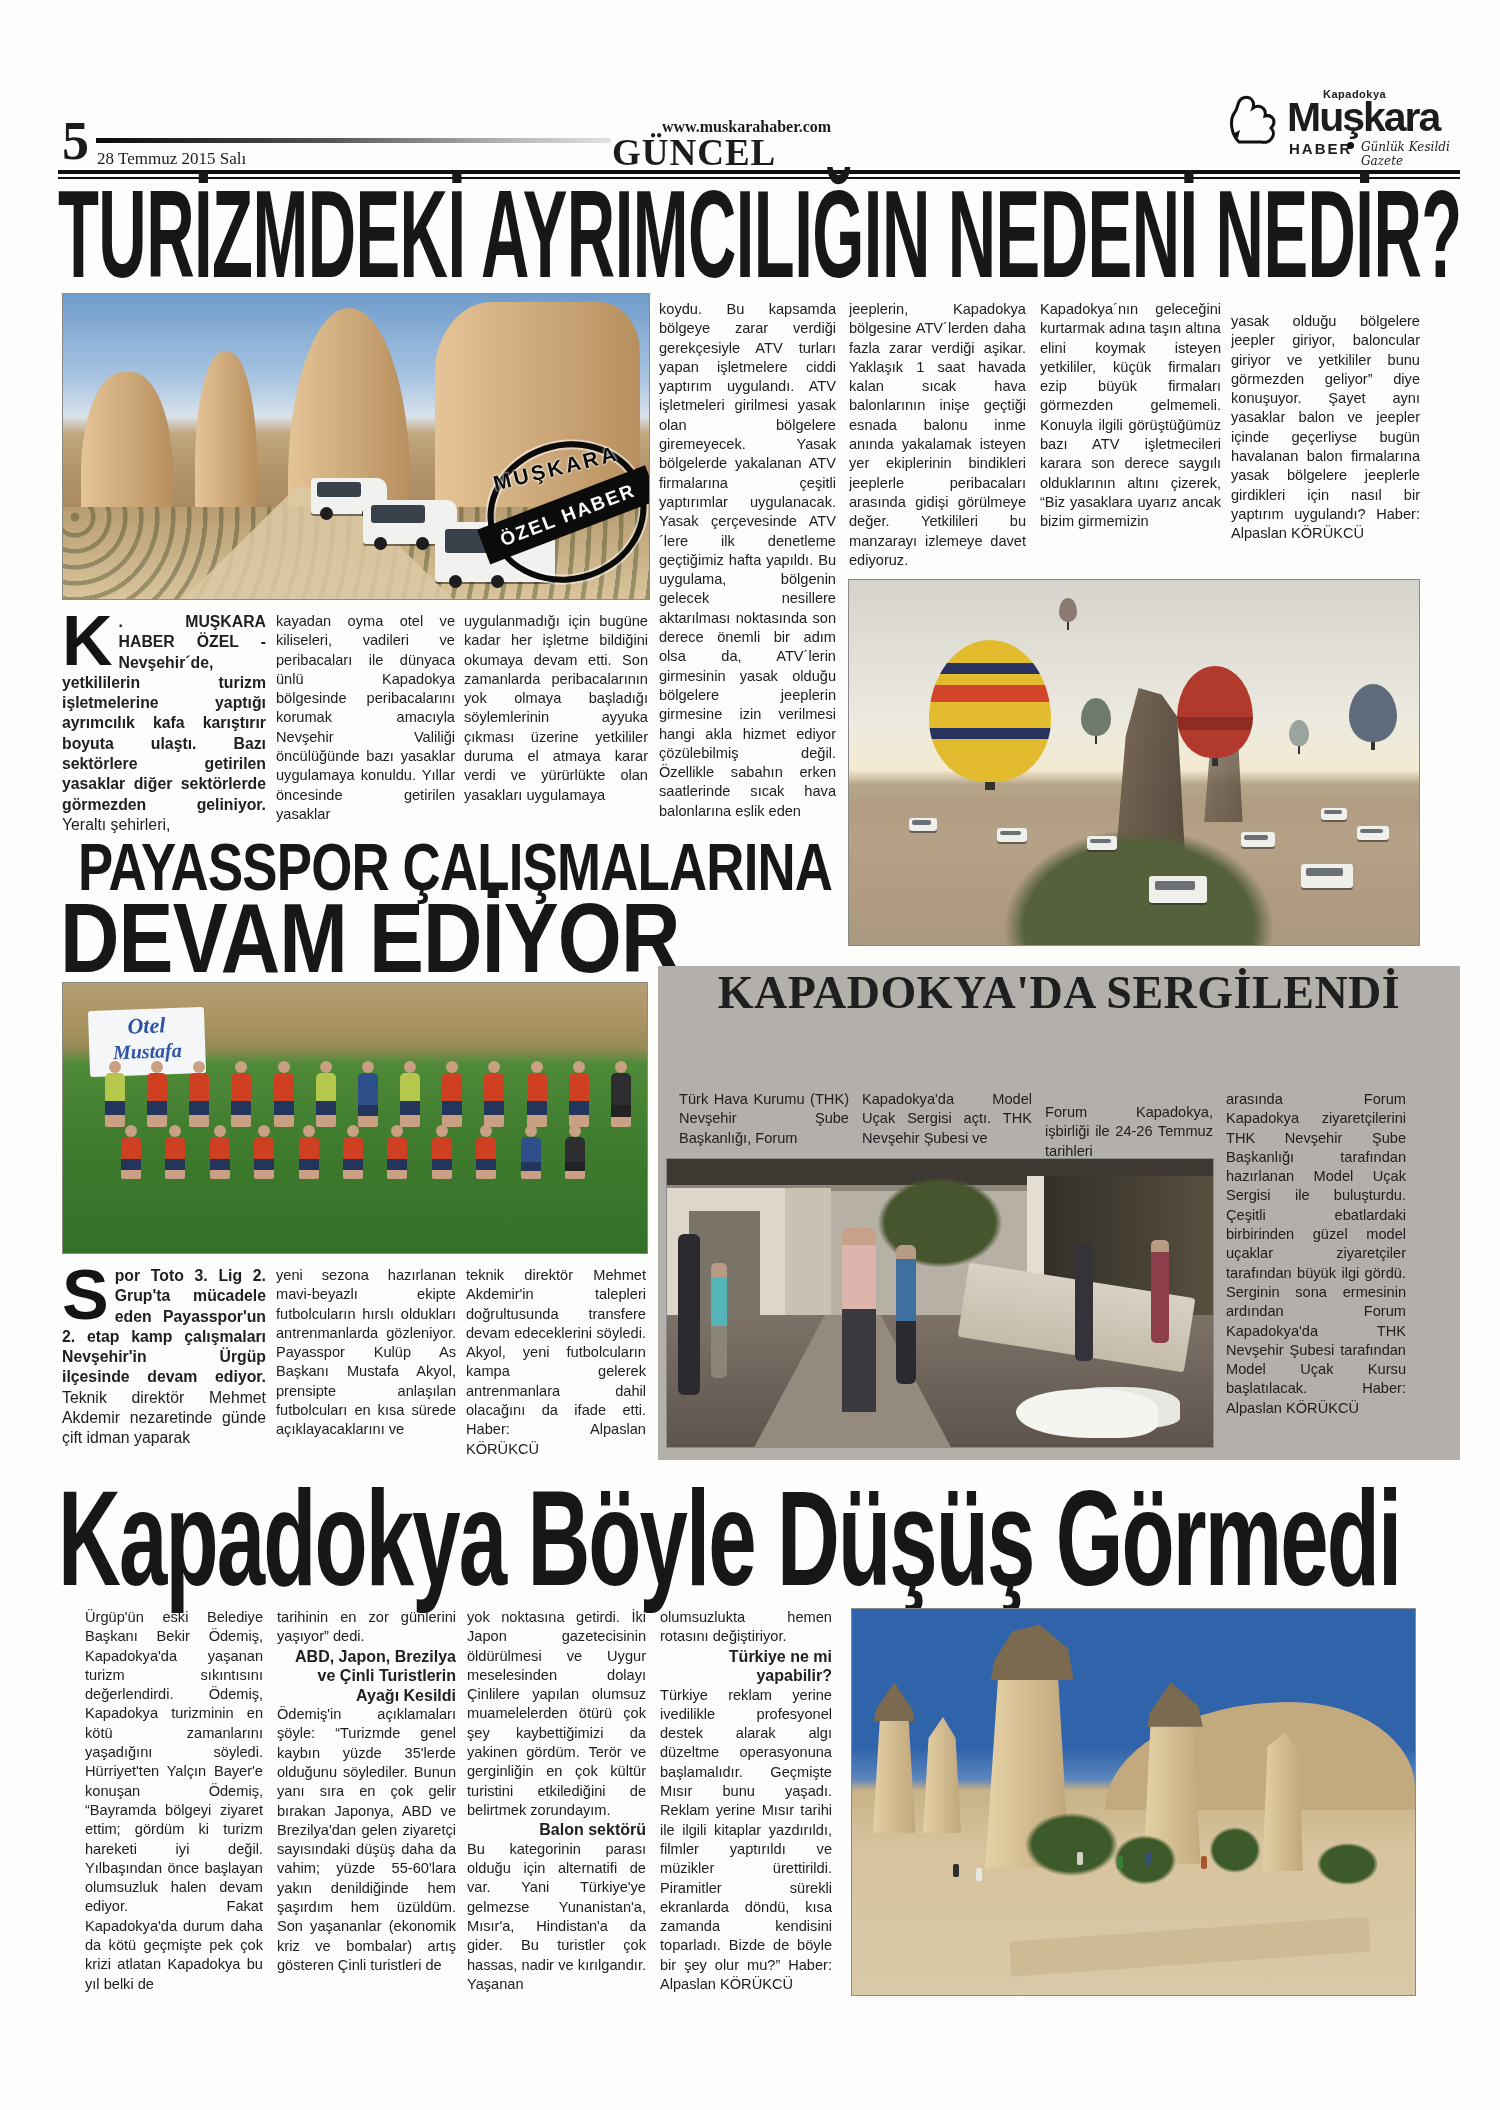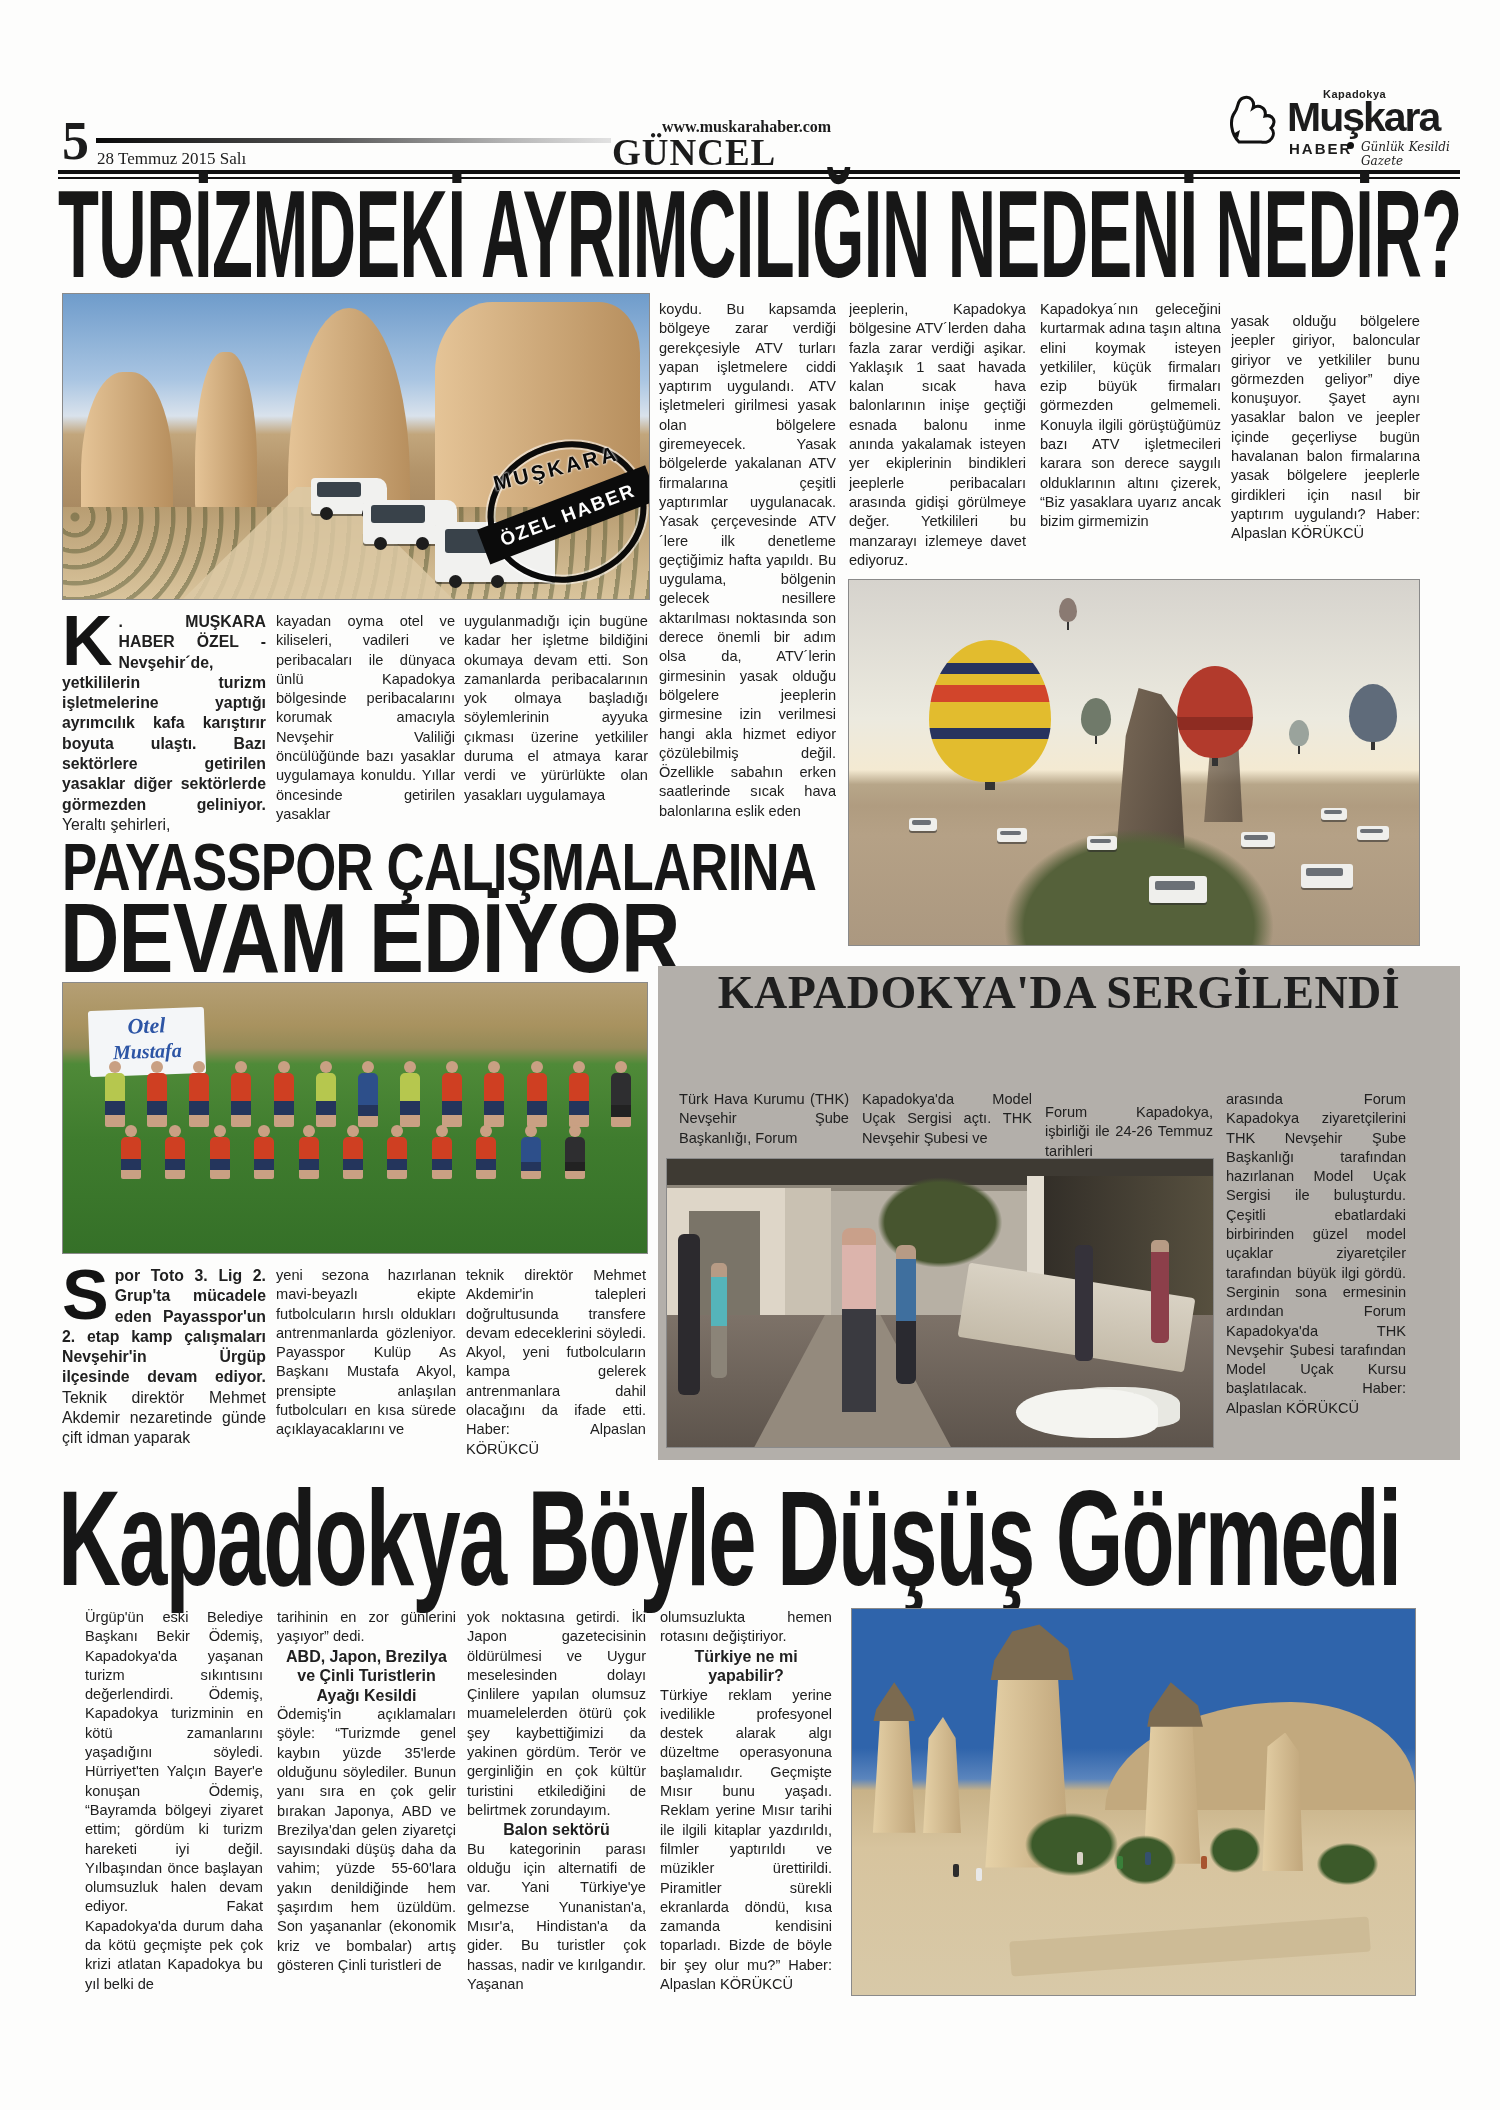--- a/index.html
+++ b/index.html
@@ -21,21 +21,21 @@
   .dblrule{border-top:4px solid #111;border-bottom:2px solid #111;height:9px}
 
   
   .cond{display:inline-block;white-space:nowrap;font-weight:bold;color:#171717;
         transform-origin:0 100%;letter-spacing:-1px}
 
   
   .bcol{font-size:14.6px;line-height:19.3px;text-align:justify;overflow:hidden;color:#202020}
   .lead{font-weight:bold;font-size:15.8px;line-height:19.5px}
   .dropcap{float:left;font-weight:bold;font-size:70px;line-height:54px;padding:2px 6px 0 0;color:#141414}
-  .subhead{font-weight:bold;font-size:16px;line-height:19.5px;text-align:center;display:block}
+  .subhead{font-weight:bold;font-size:16px;line-height:19.5px;text-align:right;display:block}
 
   
   .stamp{transform:rotate(-14deg)}
   .stamp-oval{position:absolute;inset:0;border:6px solid #0b0b0b;border-radius:50%;
               box-shadow:0 0 0 2px rgba(255,255,255,.55),inset 0 0 0 2px rgba(255,255,255,.55)}
   .stamp-top{position:absolute;top:13px;left:0;width:100%;text-align:center;font-weight:800;
              font-size:21px;letter-spacing:3px;color:#0b0b0b;text-shadow:0 0 3px #fff,0 0 2px #fff}
   .stamp-ribbon{position:absolute;left:-10px;right:-10px;top:50%;height:37px;background:#0b0b0b;
                 transform:translateY(-42%) rotate(-7deg);color:#fff;font-weight:800;font-size:19px;
                 letter-spacing:2px;display:flex;align-items:center;justify-content:center}
@@ -179,21 +179,21 @@
 
     <div class="abs bcol" style="left:62px;top:612px;width:204px;height:238px">
       <span class="dropcap">K</span><span class="lead">. MUŞKARA HABER ÖZEL - Nevşehir´de, yetkililerin turizm işletmelerine yaptığı ayrımcılık kafa karıştırır boyuta ulaştı. Bazı sektörlere getirilen yasaklar diğer sektörlerde görmezden geliniyor.</span>
       <span class="lead" style="font-weight:normal">Yeraltı şehirleri,</span>
     </div>
     <div class="abs bcol" style="left:276px;top:612px;width:179px;height:238px">kayadan oyma otel ve kiliseleri, vadileri ve peribacaları ile dünyaca ünlü Kapadokya bölgesinde peribacalarını korumak amacıyla Nevşehir Valiliği öncülüğünde bazı yasaklar uygulamaya konuldu. Yıllar öncesinde getirilen yasaklar</div>
     <div class="abs bcol" style="left:464px;top:612px;width:184px;height:238px">uygulanmadığı için bugüne kadar her işletme bildiğini okumaya devam etti. Son zamanlarda peribacalarının yok olmaya başladığı söylemlerinin ayyuka çıkması üzerine yetkililer duruma el atmaya karar verdi ve yürürlükte olan yasakları uygulamaya</div>
   </section>
 
   <section>
-    <div class="abs" style="left:62px;top:838px;width:800px;height:58px">
+    <div class="abs" style="left:78px;top:838px;width:800px;height:58px">
       <span class="cond" style="font-size:66px;line-height:58px;transform:scaleX(.8)">PAYASSPOR ÇALIŞMALARINA</span>
     </div>
     <div class="abs" style="left:60px;top:896px;width:700px;height:84px">
       <span class="cond" style="font-size:98px;line-height:84px;transform:scaleX(.84)">DEVAM EDİYOR</span>
     </div>
 
     <div class="abs photo team-photo" style="left:62px;top:982px;width:586px;height:272px">
       <div class="sign" style="left:26px;top:26px;width:116px;height:66px">
         <div style="font-size:22px;line-height:26px">Otel</div>
         <div style="font-size:20px;line-height:24px">Mustafa</div>

